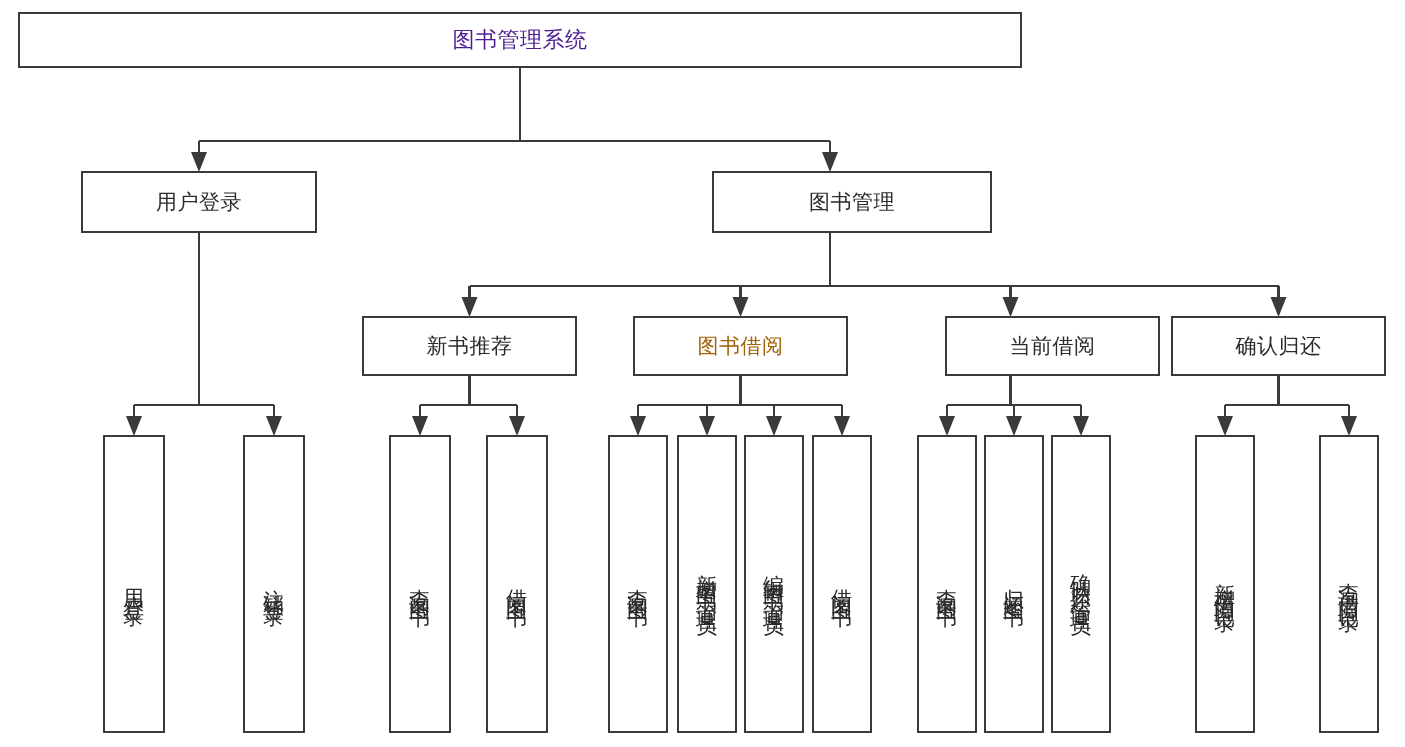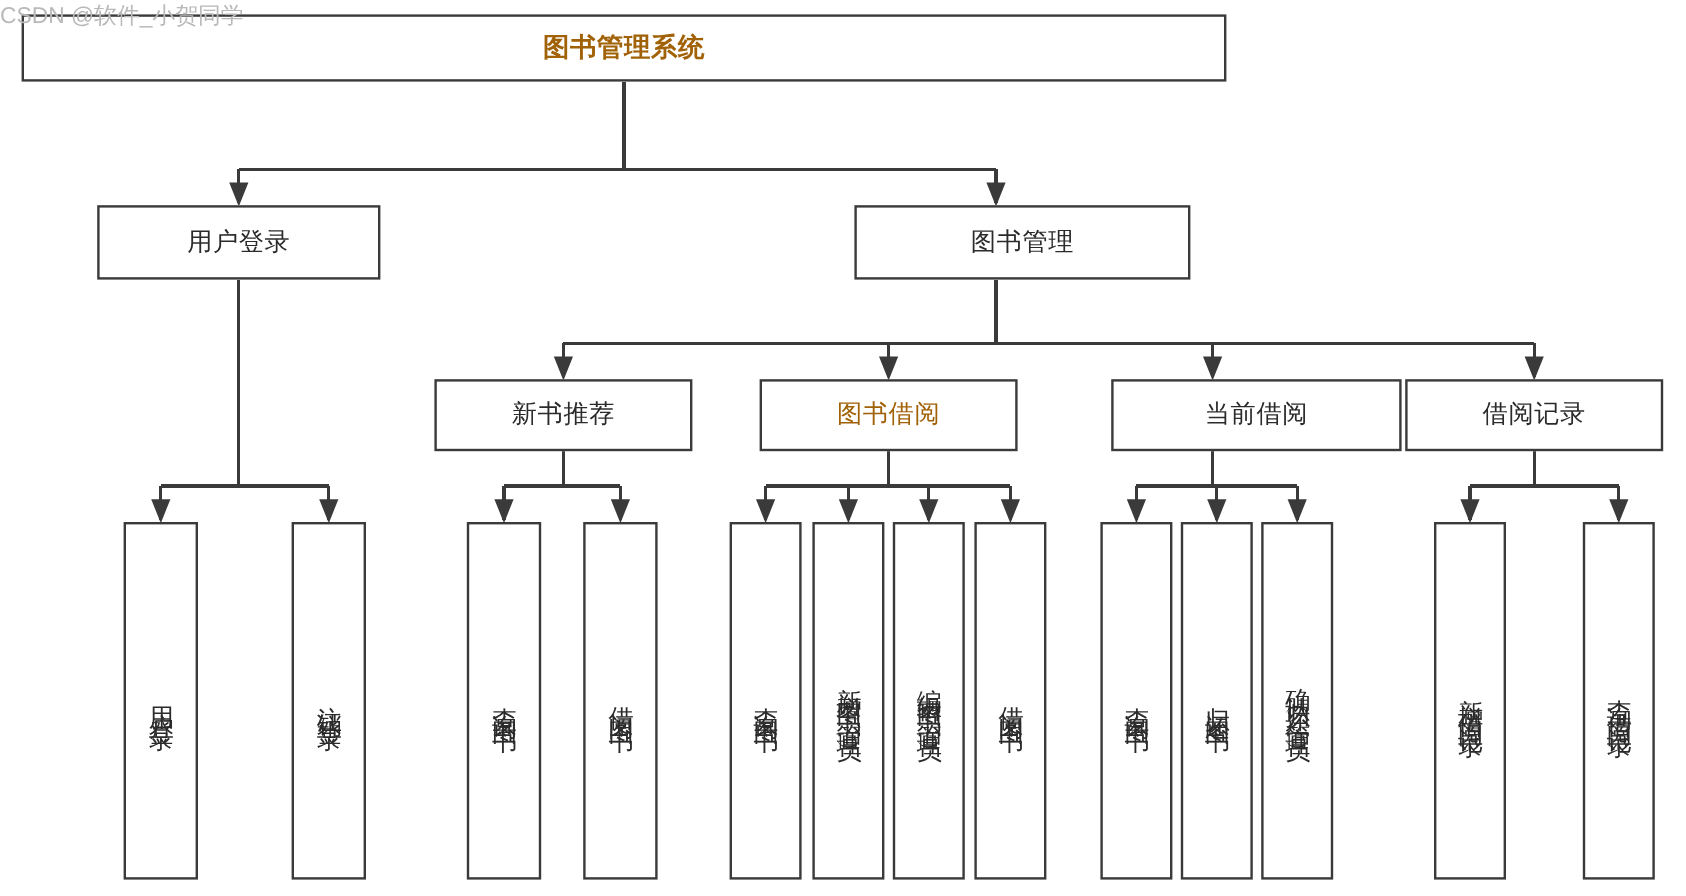--- a/index.html
+++ b/index.html
@@ -120,39 +120,39 @@
       <polygon points="1073,416 1089,416 1081,436" fill="#3a3a3a"></polygon>
       <line x1="1278.5" y1="376" x2="1278.5" y2="405" stroke="#3a3a3a" stroke-width="2.6" shape-rendering="crispEdges"></line>
       <line x1="1225" y1="405" x2="1349" y2="405" stroke="#3a3a3a" stroke-width="2.6" shape-rendering="crispEdges"></line>
       <line x1="1225" y1="405" x2="1225" y2="433" stroke="#3a3a3a" stroke-width="2.6" shape-rendering="crispEdges"></line>
       <polygon points="1217,416 1233,416 1225,436" fill="#3a3a3a"></polygon>
       <line x1="1349" y1="405" x2="1349" y2="433" stroke="#3a3a3a" stroke-width="2.6" shape-rendering="crispEdges"></line>
       <polygon points="1341,416 1357,416 1349,436" fill="#3a3a3a"></polygon>
     </svg>
   <div id="nodes-layer">
       <div class="node horiz root" style="left: 18px; top: 12px; width: 1004px; height: 56px; border-color: rgb(58, 58, 58); background: rgb(255, 255, 255);">
-        <span class="label" style="color: #a16207; font-weight: bold;">图书管理系统</span>
+        <span class="label" style="color: #4c1d95;">图书管理系统</span>
       </div>
       <div class="node horiz" style="left: 81px; top: 171px; width: 236px; height: 62px; border-color: rgb(58, 58, 58); background: rgb(255, 255, 255);">
         <span class="label" style="color: rgb(43, 43, 43);">用户登录</span>
       </div>
       <div class="node horiz" style="left: 712px; top: 171px; width: 280px; height: 62px; border-color: rgb(58, 58, 58); background: rgb(255, 255, 255);">
         <span class="label" style="color: rgb(43, 43, 43);">图书管理</span>
       </div>
       <div class="node horiz" style="left: 362px; top: 316px; width: 215px; height: 60px; border-color: rgb(58, 58, 58); background: rgb(255, 255, 255);">
         <span class="label" style="color: rgb(43, 43, 43); text-align: right;">新书推荐</span>
       </div>
       <div class="node horiz" style="left: 633px; top: 316px; width: 215px; height: 60px; border-color: rgb(58, 58, 58); background: rgb(255, 255, 255);">
         <span class="label" style="color: #a16207;">图书借阅</span>
       </div>
-      <div class="node horiz" style="left: 926px; top: 316px; width: 242px; height: 60px; border-color: rgb(58, 58, 58); background: rgb(255, 255, 255);">
+      <div class="node horiz" style="left: 945px; top: 316px; width: 215px; height: 60px; border-color: rgb(58, 58, 58); background: rgb(255, 255, 255);">
         <span class="label" style="color: rgb(43, 43, 43);">当前借阅</span>
       </div>
       <div class="node horiz" style="left: 1171px; top: 316px; width: 215px; height: 60px; border-color: rgb(58, 58, 58); background: rgb(255, 255, 255);">
-        <span class="label" style="color: rgb(43, 43, 43);">借阅记录</span>
+        <span class="label" style="color: rgb(43, 43, 43);">确认归还</span>
       </div>
       <div class="node vert" style="left: 103px; top: 435px; width: 62px; height: 298px; border-color: rgb(58, 58, 58); background: rgb(255, 255, 255);">
         <span class="label" style="color: rgb(43, 43, 43);">用户登录</span>
       </div>
       <div class="node vert" style="left: 243px; top: 435px; width: 62px; height: 298px; border-color: rgb(58, 58, 58); background: rgb(255, 255, 255);">
         <span class="label" style="color: rgb(43, 43, 43);">注销登录</span>
       </div>
       <div class="node vert" style="left: 389px; top: 435px; width: 62px; height: 298px; border-color: rgb(58, 58, 58); background: rgb(255, 255, 255);">
         <span class="label" style="color: rgb(43, 43, 43);">查询图书</span>
       </div>
@@ -180,14 +180,13 @@
       <div class="node vert" style="left: 1051px; top: 435px; width: 60px; height: 298px; border-color: rgb(58, 58, 58); background: rgb(255, 255, 255);">
         <span class="label" style="color: rgb(43, 43, 43);">确认归还（管理员）</span>
       </div>
       <div class="node vert" style="left: 1195px; top: 435px; width: 60px; height: 298px; border-color: rgb(58, 58, 58); background: rgb(255, 255, 255);">
         <span class="label" style="color: rgb(43, 43, 43);">新增借阅记录</span>
       </div>
       <div class="node vert" style="left: 1319px; top: 435px; width: 60px; height: 298px; border-color: rgb(58, 58, 58); background: rgb(255, 255, 255);">
         <span class="label" style="color: rgb(43, 43, 43);">查询借阅记录</span>
       </div>
     </div>
-  <div class="watermark">CSDN @软件_小贺同学</div>
 </div>
 
 </body></html>

